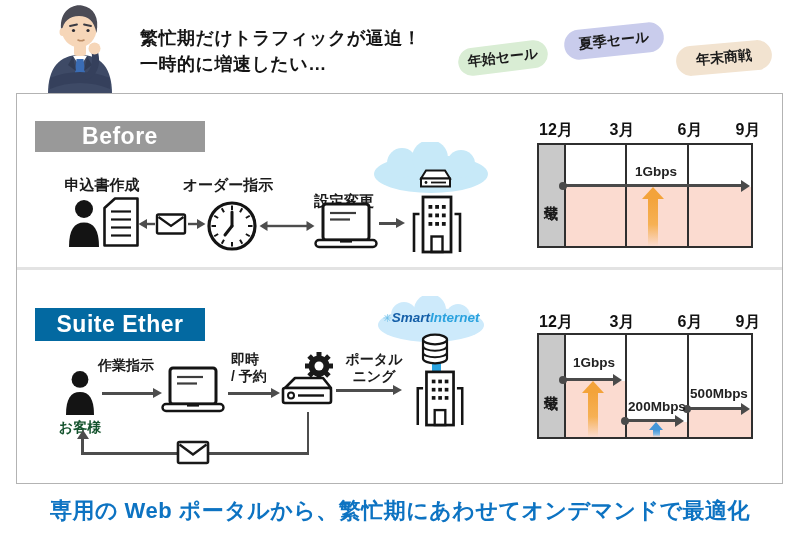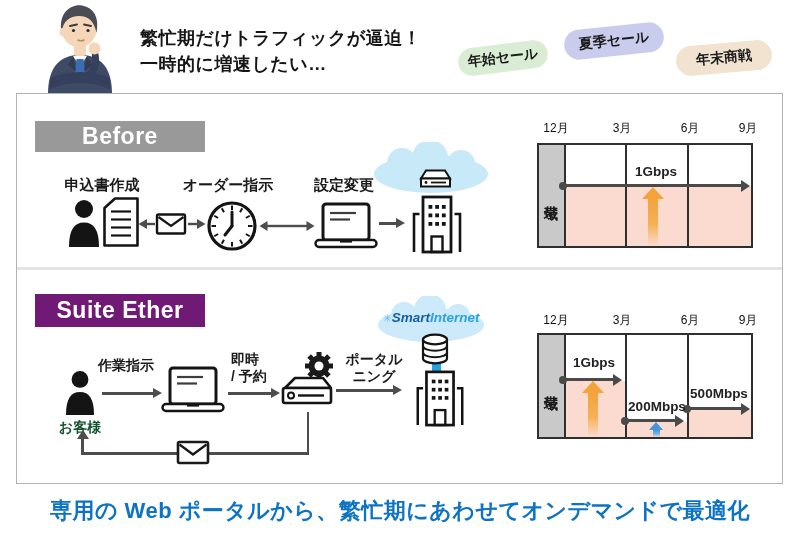--- a/index.html
+++ b/index.html
@@ -30,21 +30,21 @@
   
   .chart{position:absolute;width:216px;border:2px solid #2f2f2f;background:#fff;box-sizing:border-box;}
   .band{position:absolute;left:0;top:0;bottom:0;width:25px;background:#c9c9c9;border-right:2px solid #2f2f2f;
         display:flex;align-items:center;justify-content:center;}
   .band span{writing-mode:vertical-rl;text-orientation:upright;font-size:14px;font-weight:700;letter-spacing:1px;color:#1b1b1b;}
   .vd{position:absolute;top:0;bottom:0;width:2px;background:#2f2f2f;}
   .fill{position:absolute;background:#fbdbd0;}
   .cline{position:absolute;height:3px;background:#4a4a4a;}
   .cline:before{content:"";position:absolute;left:-3px;top:-2.5px;width:8px;height:8px;border-radius:50%;background:#4a4a4a;}
   .cline:after{content:"";position:absolute;right:-8px;top:-4.5px;border:6px solid transparent;border-right:0;border-left:9px solid #4a4a4a;}
-  .mon{position:absolute;font-size:12px;font-weight:400;color:#111;transform:translateX(-50%);white-space:nowrap;}
+  .mon{position:absolute;font-size:16px;font-weight:700;color:#111;transform:translateX(-50%);white-space:nowrap;}
   .cval{position:absolute;font-size:13.5px;font-weight:700;color:#222;transform:translateX(-50%);white-space:nowrap;}
   .up-shaft{position:absolute;width:10px;background:linear-gradient(to bottom,#f3a33a 0%,#f6b155 55%,rgba(250,214,170,0) 100%);}
   .up-head{position:absolute;width:0;height:0;border-left:11px solid transparent;border-right:11px solid transparent;border-bottom:12px solid #f3a33a;}
   .up-shaft.blue{background:linear-gradient(to bottom,#4596d8 0%,#7db7e4 60%,rgba(170,205,235,0) 100%);width:7px;}
   .up-head.blue{border-left:7.5px solid transparent;border-right:7.5px solid transparent;border-bottom:8.5px solid #4596d8;}
   
   .cloud-label{position:absolute;font-size:14.5px;font-weight:700;color:#1b1b1b;text-align:center;white-space:nowrap;}
   .logo{position:absolute;text-align:center;font-size:13.5px;font-weight:700;font-style:italic;white-space:nowrap;}
   .logo .mark{color:#6fc0e8;font-style:normal;font-size:11px;}
   .logo .smart{color:#155fa8;}
@@ -87,21 +87,21 @@
   <div class="pill" style="left:564px;top:26px;width:100px;height:30px;background:#c9ccec;transform:rotate(-6deg);">夏季セール</div>
   <div class="pill" style="left:676px;top:43px;width:96px;height:30px;background:#f2e3d0;transform:rotate(-5deg);">年末商戦</div>
 
   <div class="panel"></div>
   <div class="divider"></div>
 
   <div class="title-box" style="left:35px;top:121px;width:170px;height:31px;background:#999999;">Before</div>
 
   <div class="lbl" style="left:57px;top:176px;width:90px;">申込書作成</div>
   <div class="lbl" style="left:182px;top:176px;width:92px;">オーダー指示</div>
-  <div class="lbl" style="left:298px;top:176px;width:92px;">設定変更</div>
+  <div class="lbl" style="left:298px;top:192px;width:92px;">設定変更</div>
 
   <div class="abs" style="left:69px;top:200px;">
     <svg viewBox="0 0 30 47" width="30" height="47" fill="#141414">
       <circle cx="15" cy="9" r="9"></circle>
       <path d="M0 47 C0 30 5 22.5 15 22.5 C25 22.5 30 30 30 47 Z"></path>
     </svg>
   </div>
   <div class="abs" style="left:103px;top:197px;">
     <svg viewBox="0 0 36 50" width="36" height="50">
       <path d="M12 1.5 H34.5 V48.5 H1.5 V11 Z" fill="#fff" stroke="#141414" stroke-width="2.6" stroke-linejoin="round"></path>
@@ -207,21 +207,21 @@
     </div>
     <div class="fill" style="left:27px;top:42px;right:0;bottom:0;"></div>
     <div class="vd" style="left:86px;"></div>
     <div class="vd" style="left:148px;"></div>
     <div class="up-shaft" style="left:109px;top:53px;height:48px;"></div>
     <div class="up-head" style="left:103px;top:42px;"></div>
     <div class="cline" style="left:23px;top:39px;width:180px;"></div>
   </div>
   <div class="cval" style="left:656px;top:164px;">1Gbps</div>
 
-  <div class="title-box" style="left:35px;top:294px;width:170px;height:33px;background:#701a75;">Suite Ether</div>
+  <div class="title-box" style="left:35px;top:308px;width:170px;height:33px;background:#0369a1;">Suite Ether</div>
 
   <div class="abs" style="left:66px;top:371px;">
     <svg viewBox="0 0 30 47" width="28" height="44" fill="#141414">
       <circle cx="15" cy="9" r="9"></circle>
       <path d="M0 47 C0 30 5 22.5 15 22.5 C25 22.5 30 30 30 47 Z"></path>
     </svg>
   </div>
   <div class="lbl sm blue" style="left:52px;top:419px;width:56px;">お客様</div>
   <div class="lbl sm" style="left:94px;top:357px;width:64px;">作業指示</div>
   <div class="arr hr" style="left:102px;top:392px;width:52px;"></div>

